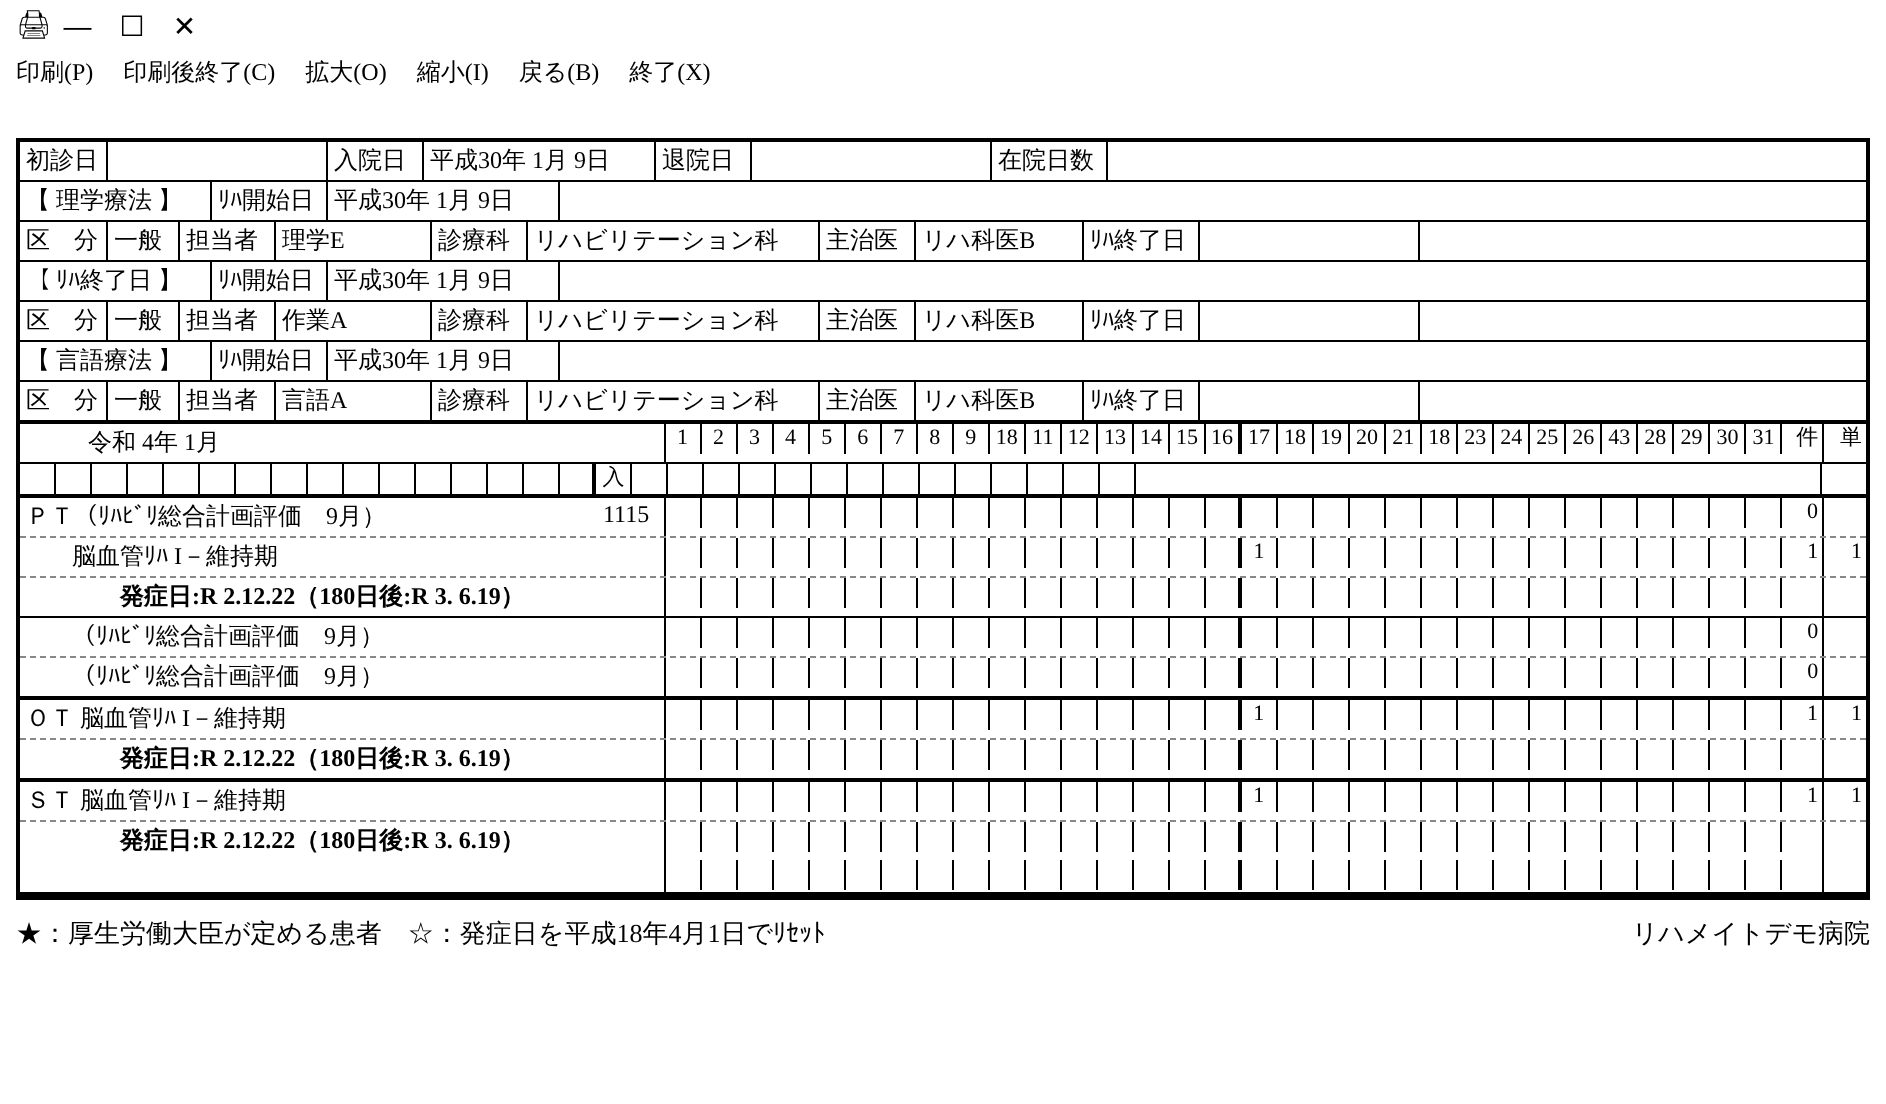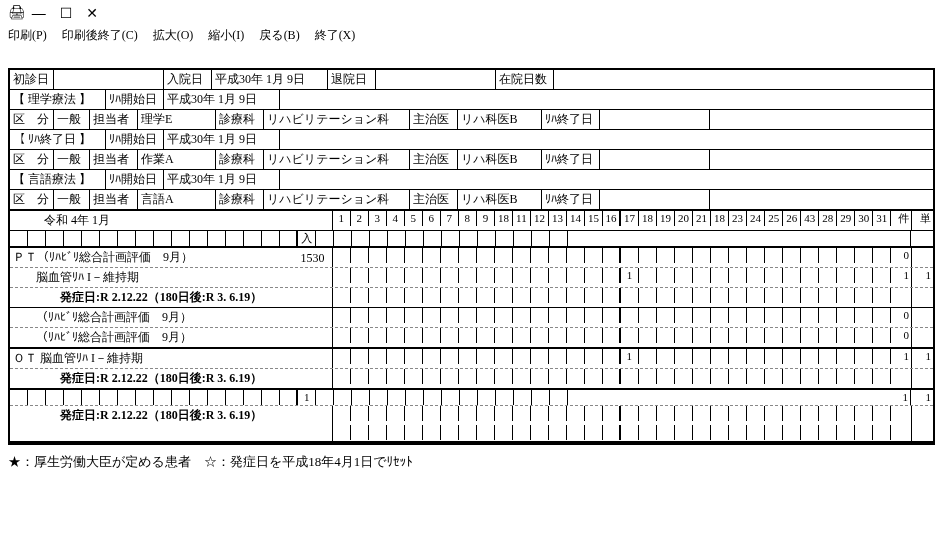--- a/index.html
+++ b/index.html
@@ -14,21 +14,21 @@
   .hrow { display: flex; border-bottom: 1px solid #000; }
   .cell { border-right: 1px solid #000; padding: 1px 3px; white-space: nowrap; overflow: hidden; }
   .cell:last-child { border-right: none; }
   .days-wrap { display:flex; border-bottom:1px solid #000; }
   .days-label { width:340px; border-right:1px solid #000; padding:1px 3px 1px 18px; white-space:nowrap; }
   .days-cells { display:flex; flex:1; }
   .dc { width:18.03px; border-right:1px solid #000; text-align:center; font-size:11px; line-height:15px; height:15px; overflow:hidden; }
   .tail1 { width:22px; border-right:1px solid #000; text-align:right; padding-right:2px; font-size:11px; line-height:15px; }
   .tail2 { width:22px; text-align:right; padding-right:2px; font-size:11px; line-height:15px; }
   .data-row { display:flex; border-bottom:1px dashed #888; }
-  .row-label { width:340px; border-right:1px solid #000; padding:1px 3px; white-space:nowrap; overflow:hidden; display:flex;align-items:flex-end; }
+  .row-label { width:340px; border-right:1px solid #000; padding:1px 3px; white-space:nowrap; overflow:hidden; display:flex; }
   .row-label .txt { flex:1; }
   .row-label .code { padding-right:4px; }
   .blank-strip { border-bottom:2px solid #000; }
   .footer { display:flex; padding:4px 8px 8px 8px; font-size:13px;gap:26px; }
   .footer .legend { flex:1; }
   .indent1 { padding-left:26px !important; }
   .indent2 { padding-left:50px !important;font-weight:bold; }
 </style>
 </head>
 <body>
@@ -200,21 +200,21 @@
         <div class="dc"></div>
       </div>
     <div class="tail1"></div>
     <div class="tail2"></div>
   </div>
 
   <div id="data-rows">
       <div class="data-row">
         <div class="row-label ">
           <span class="txt">ＰＴ（ﾘﾊﾋﾞﾘ総合計画評価　9月）</span>
-          <span class="code">1530</span>
+          <span class="code">1115</span>
         </div>
         <div class="days-cells">
           <div class="dc"></div>
           <div class="dc"></div>
           <div class="dc"></div>
           <div class="dc"></div>
           <div class="dc"></div>
           <div class="dc"></div>
           <div class="dc"></div>
           <div class="dc"></div>
@@ -479,20 +479,23 @@
           <div class="dc"></div>
           <div class="dc"></div>
           <div class="dc"></div>
           <div class="dc"></div>
           <div class="dc"></div>
         </div>
         <div class="tail1"></div>
         <div class="tail2"></div>
       </div>
       <div class="data-row">
+        <div class="row-label ">
+          <span class="txt">ＳＴ 脳血管ﾘﾊ I－維持期</span>
+        </div>
         <div class="days-cells">
           <div class="dc"></div>
           <div class="dc"></div>
           <div class="dc"></div>
           <div class="dc"></div>
           <div class="dc"></div>
           <div class="dc"></div>
           <div class="dc"></div>
           <div class="dc"></div>
           <div class="dc"></div>
@@ -600,13 +603,14 @@
         <div class="dc"></div>
       </div>
     <div class="tail1"></div>
       <div class="tail2"></div>
   </div>
 
 </div>
 
 <div class="footer">
   <div class="legend">★：厚生労働大臣が定める患者　☆：発症日を平成18年4月1日でﾘｾｯﾄ</div>
+  <div>リハメイトデモ病院</div>
 </div>
 
 </body></html>

